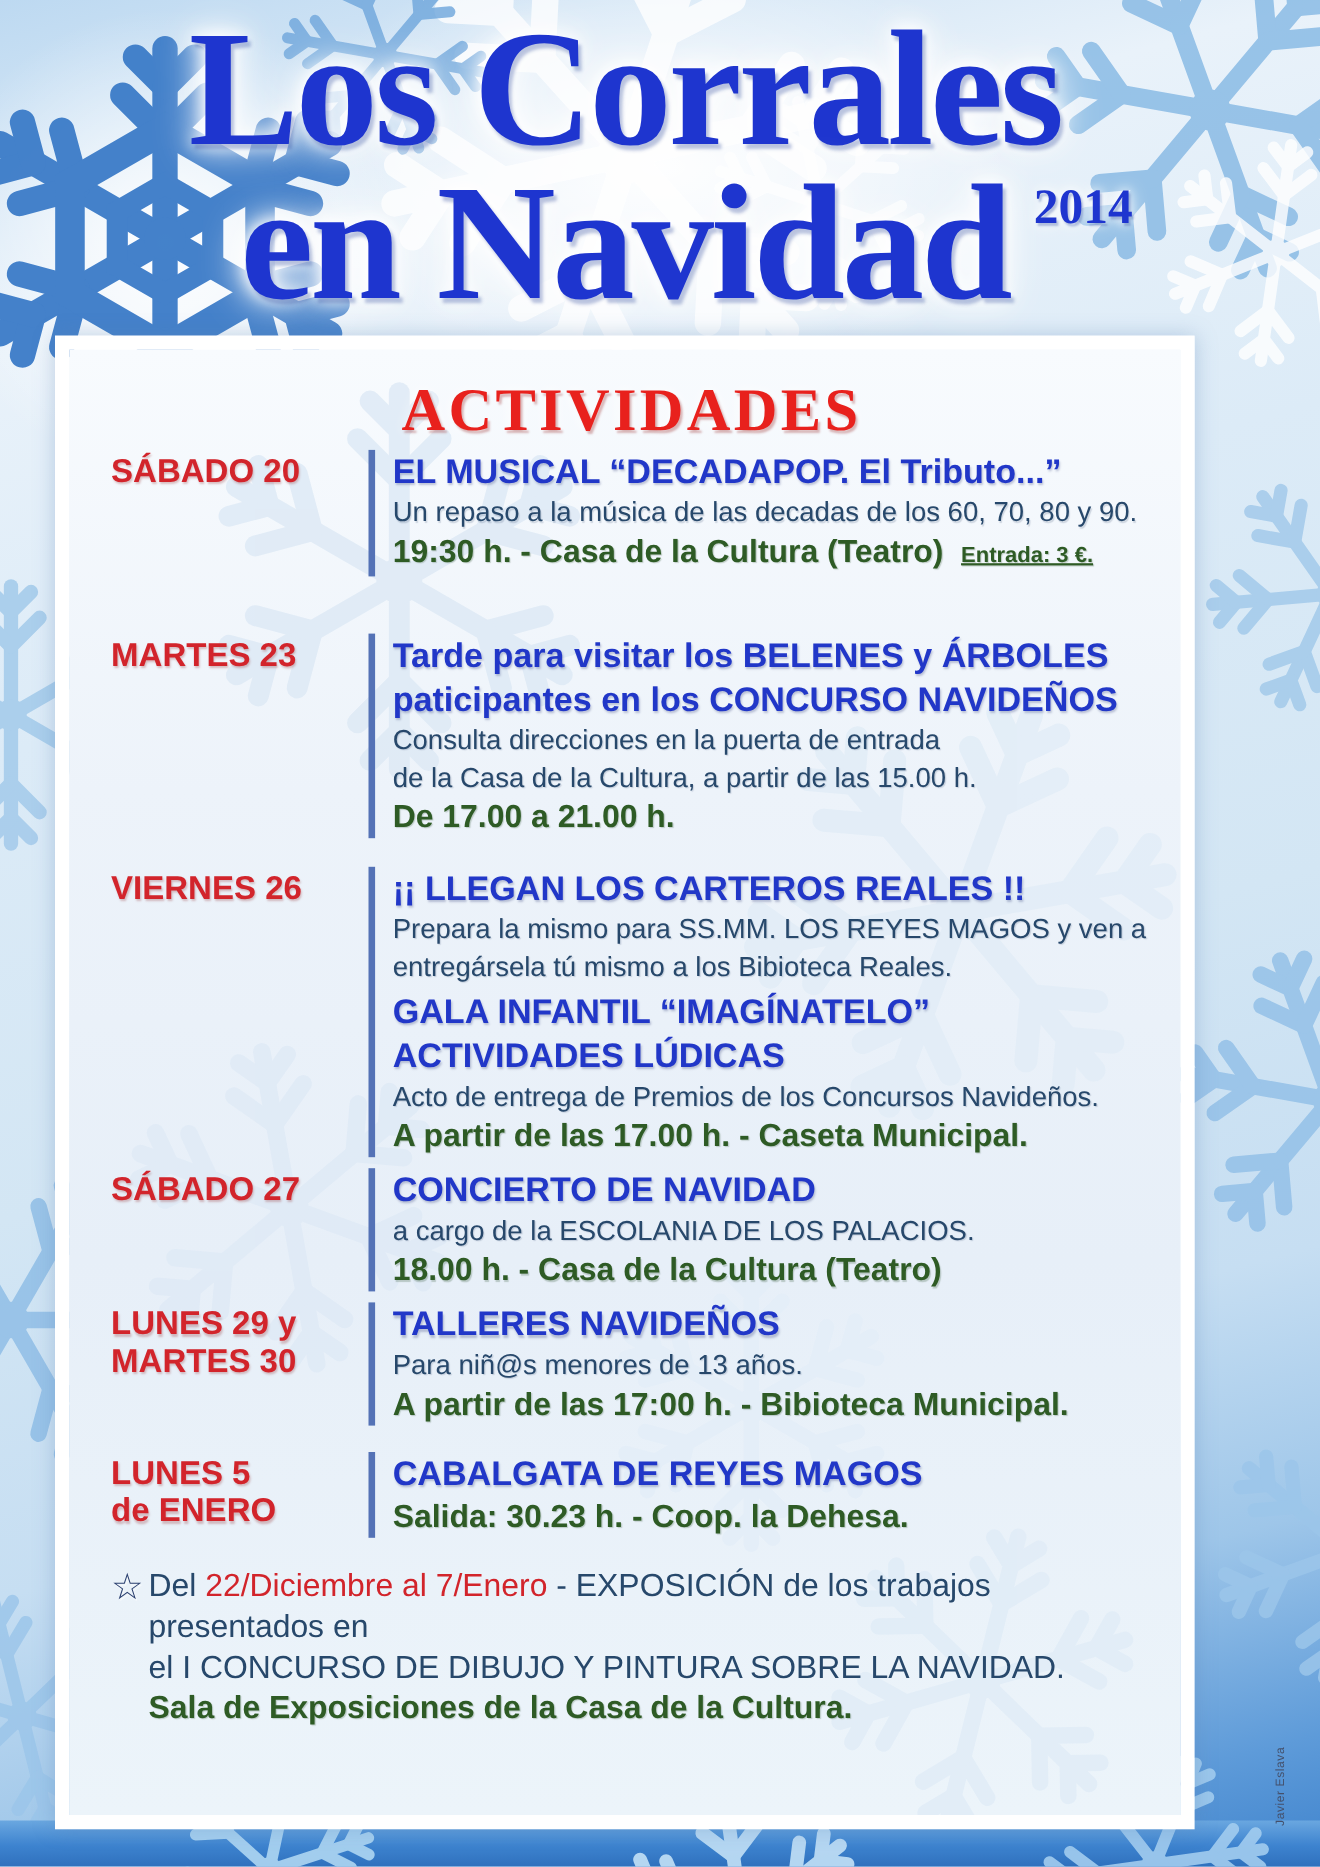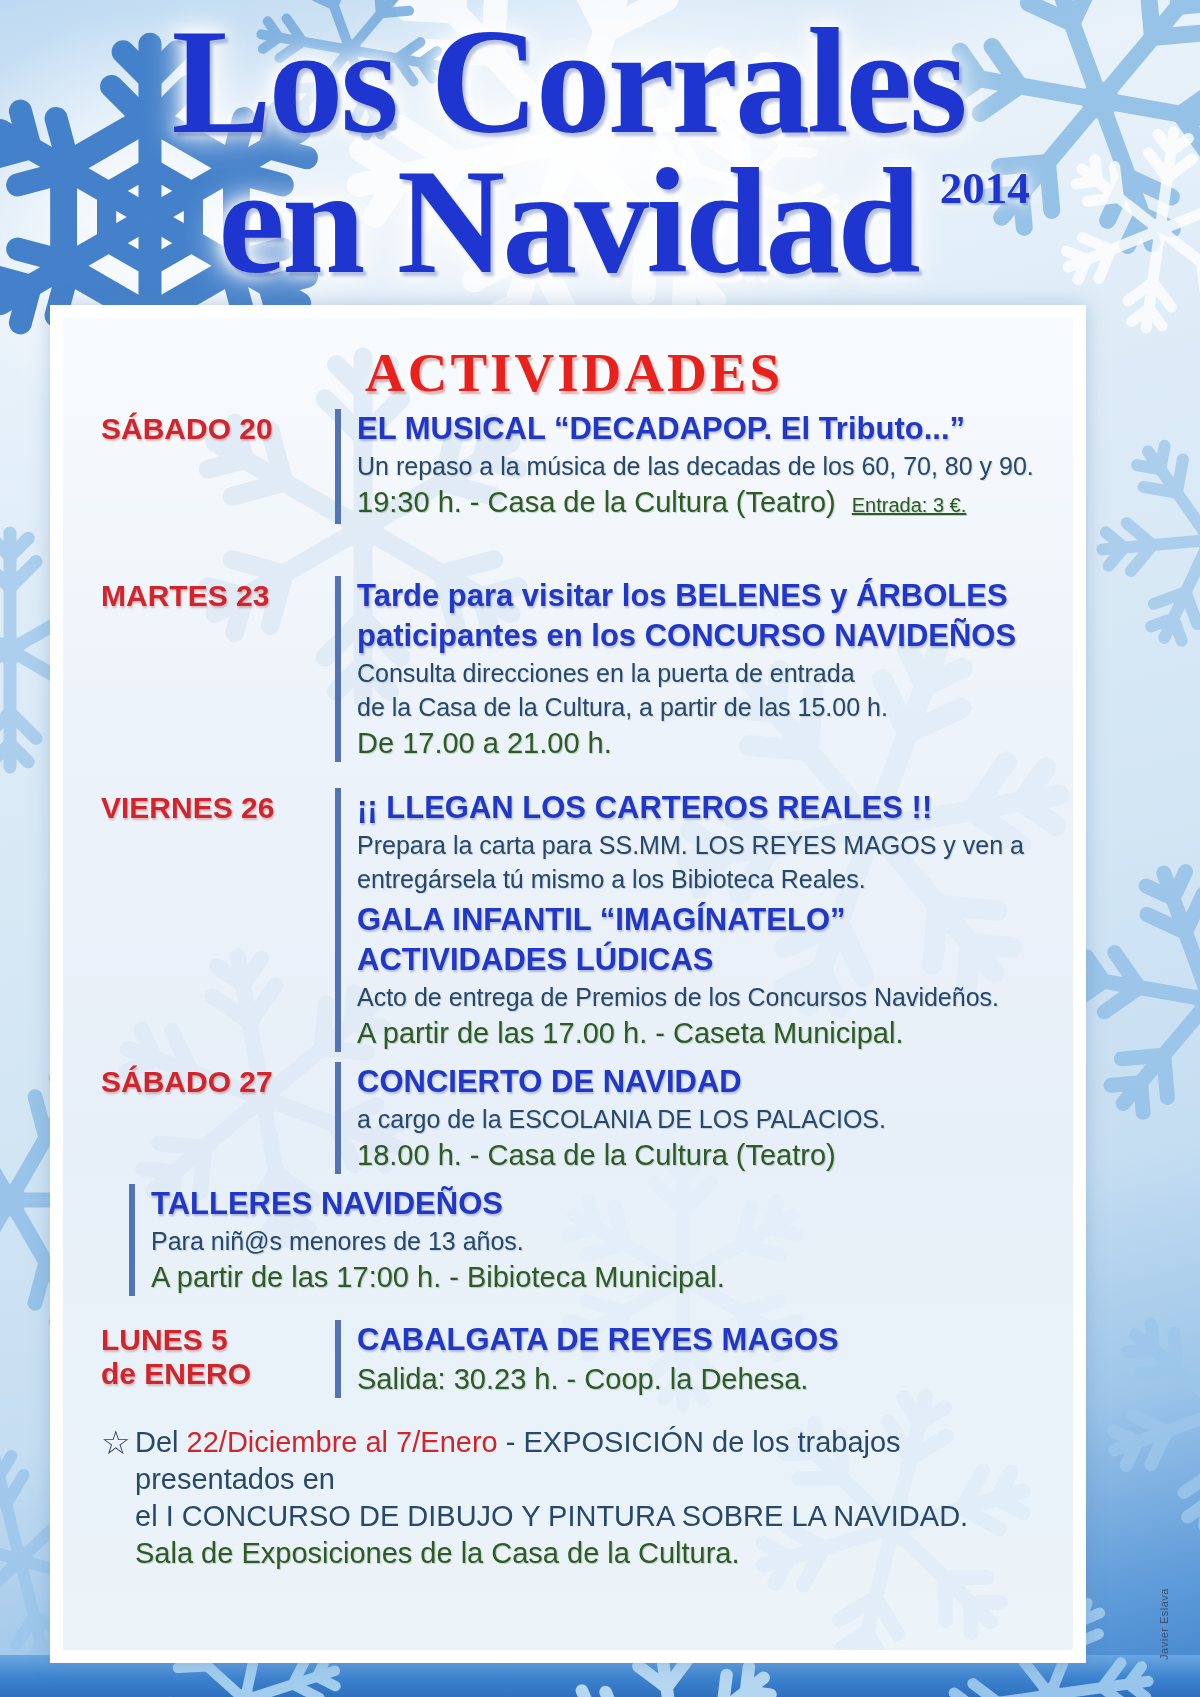--- a/index.html
+++ b/index.html
@@ -42,21 +42,21 @@
   .mb52{margin-bottom:52px;} .mb26{margin-bottom:26px;} .mb10{margin-bottom:10px;} .mb24{margin-bottom:24px;}
   .date-col{width:206px; flex:none; padding-top:3px;
     color:#d2242b; font-weight:bold; font-size:30px; line-height:34px;
     text-shadow:1px 2px 2px rgba(130,10,10,.25);}
   .content-col{flex:1; border-left:6px solid #5472b6; padding-left:16px;margin-left:28px;}
   .rt{color:#2137c8; font-weight:bold; font-size:31px; line-height:40px;
       text-shadow:1px 2px 2px rgba(20,30,100,.25);}
   .rb{color:#27486b; font-size:25px; line-height:34px;
       text-shadow:1px 1px 1px rgba(30,50,90,.18);}
   .rg{color:#2e5b25; font-size:29px; line-height:38px;
-      text-shadow:1px 1px 1px rgba(20,60,20,.22);}
+      text-shadow:1px 1px 1px rgba(20,60,20,.22);font-weight:bold;}
   .mt4{margin-top:4px;}
   .note{font-size:20px; text-decoration:underline; margin-left:16px; color:#2e5b25;}
   
   .footer-note{display:flex; margin-top:26px; font-size:29px; line-height:37px; color:#27486b;}
   .star{flex:none; width:34px; font-size:33px; line-height:37px; color:#2a3f6f; text-shadow:1px 1px 1px rgba(255,255,255,.7);}
   .f-red{color:#d2242b;}
   
   .band{position:absolute; left:0; right:0; bottom:0; height:42px; z-index:1;
     background:linear-gradient(180deg,#6aa7e0 0%,#3d83cf 55%,#2f70bd 100%);}
   .credit{position:absolute; left:1158px; top:1588px; z-index:3;
@@ -204,41 +204,45 @@
           <div class="rg">De 17.00 a 21.00 h.</div>
         </div>
       </div>
 
       <div class="event mb10">
         <div class="date-col">
             <div>VIERNES 26</div>
           </div>
         <div class="content-col">
           <div class="rt">¡¡ LLEGAN LOS CARTEROS REALES !!</div>
-          <div class="rb">Prepara la carta para SS.MM. LOS REYES MAGOS y ven a</div>
+          <div class="rb">Prepara la mismo para SS.MM. LOS REYES MAGOS y ven a</div>
           <div class="rb">entregársela tú mismo a los Bibioteca Reales.</div>
           <div class="rt mt4">GALA INFANTIL “IMAGÍNATELO”</div>
           <div class="rt">ACTIVIDADES LÚDICAS</div>
           <div class="rb">Acto de entrega de Premios de los Concursos Navideños.</div>
           <div class="rg">A partir de las 17.00 h. - Caseta Municipal.</div>
         </div>
       </div>
 
       <div class="event mb10">
         <div class="date-col">
             <div>SÁBADO 27</div>
           </div>
         <div class="content-col">
           <div class="rt">CONCIERTO DE NAVIDAD</div>
           <div class="rb">a cargo de la ESCOLANIA DE LOS PALACIOS.</div>
           <div class="rg">18.00 h. - Casa de la Cultura (Teatro)</div>
         </div>
       </div>
 
       <div class="event mb24">
+        <div class="date-col">
+          <div>LUNES 29 y</div>
+          <div>MARTES 30</div>
+        </div>
         <div class="content-col">
           <div class="rt">TALLERES NAVIDEÑOS</div>
           <div class="rb">Para niñ@s menores de 13 años.</div>
           <div class="rg">A partir de las 17:00 h. - Bibioteca Municipal.</div>
         </div>
       </div>
 
       <div class="event">
         <div class="date-col">
           <div>LUNES 5</div>

